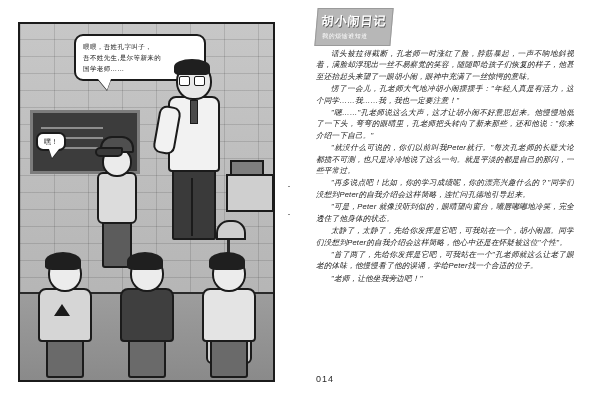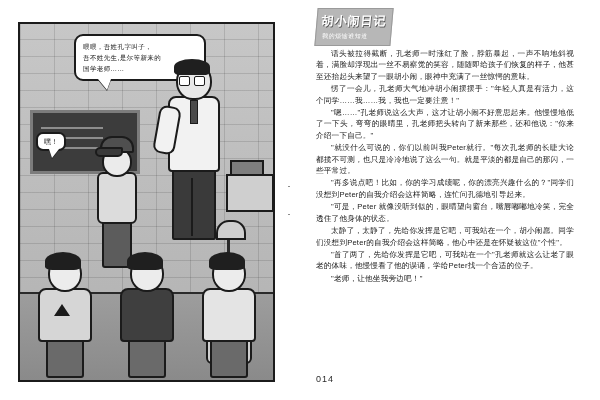--- a/index.html
+++ b/index.html
@@ -374,20 +374,21 @@
     color: #ffffff;
     letter-spacing: 0.5px;
   }
   .bodytext {
     position: absolute;
     left: 26px;
     top: 48px;
     width: 258px;
     height: 312px;
     overflow: hidden;
+    font-style: italic;
   }
   .bodytext p {
     margin: 0 0 1px 0;
     font-size: 7.6px;
     line-height: 11.4px;
     color: #1a1a1a;
     text-align: justify;
     text-indent: 15px;
     letter-spacing: 0.2px;
   }

